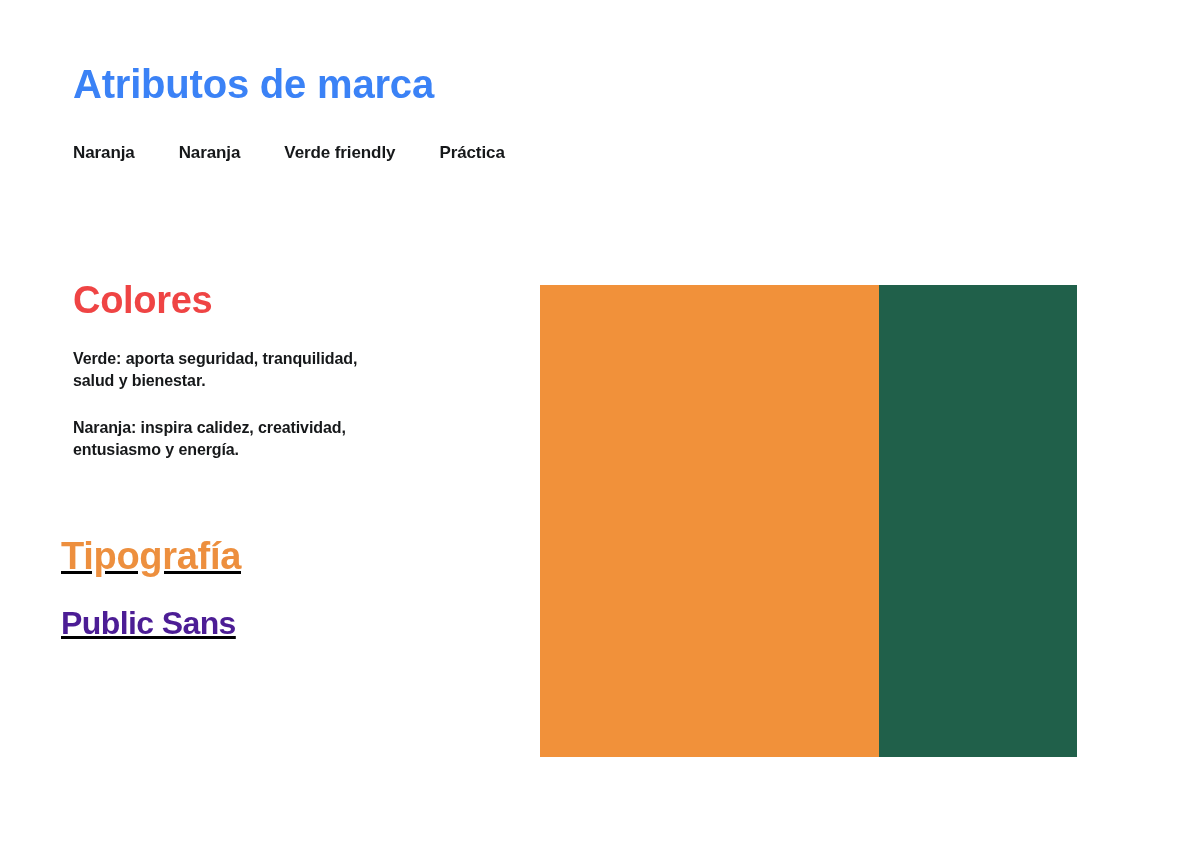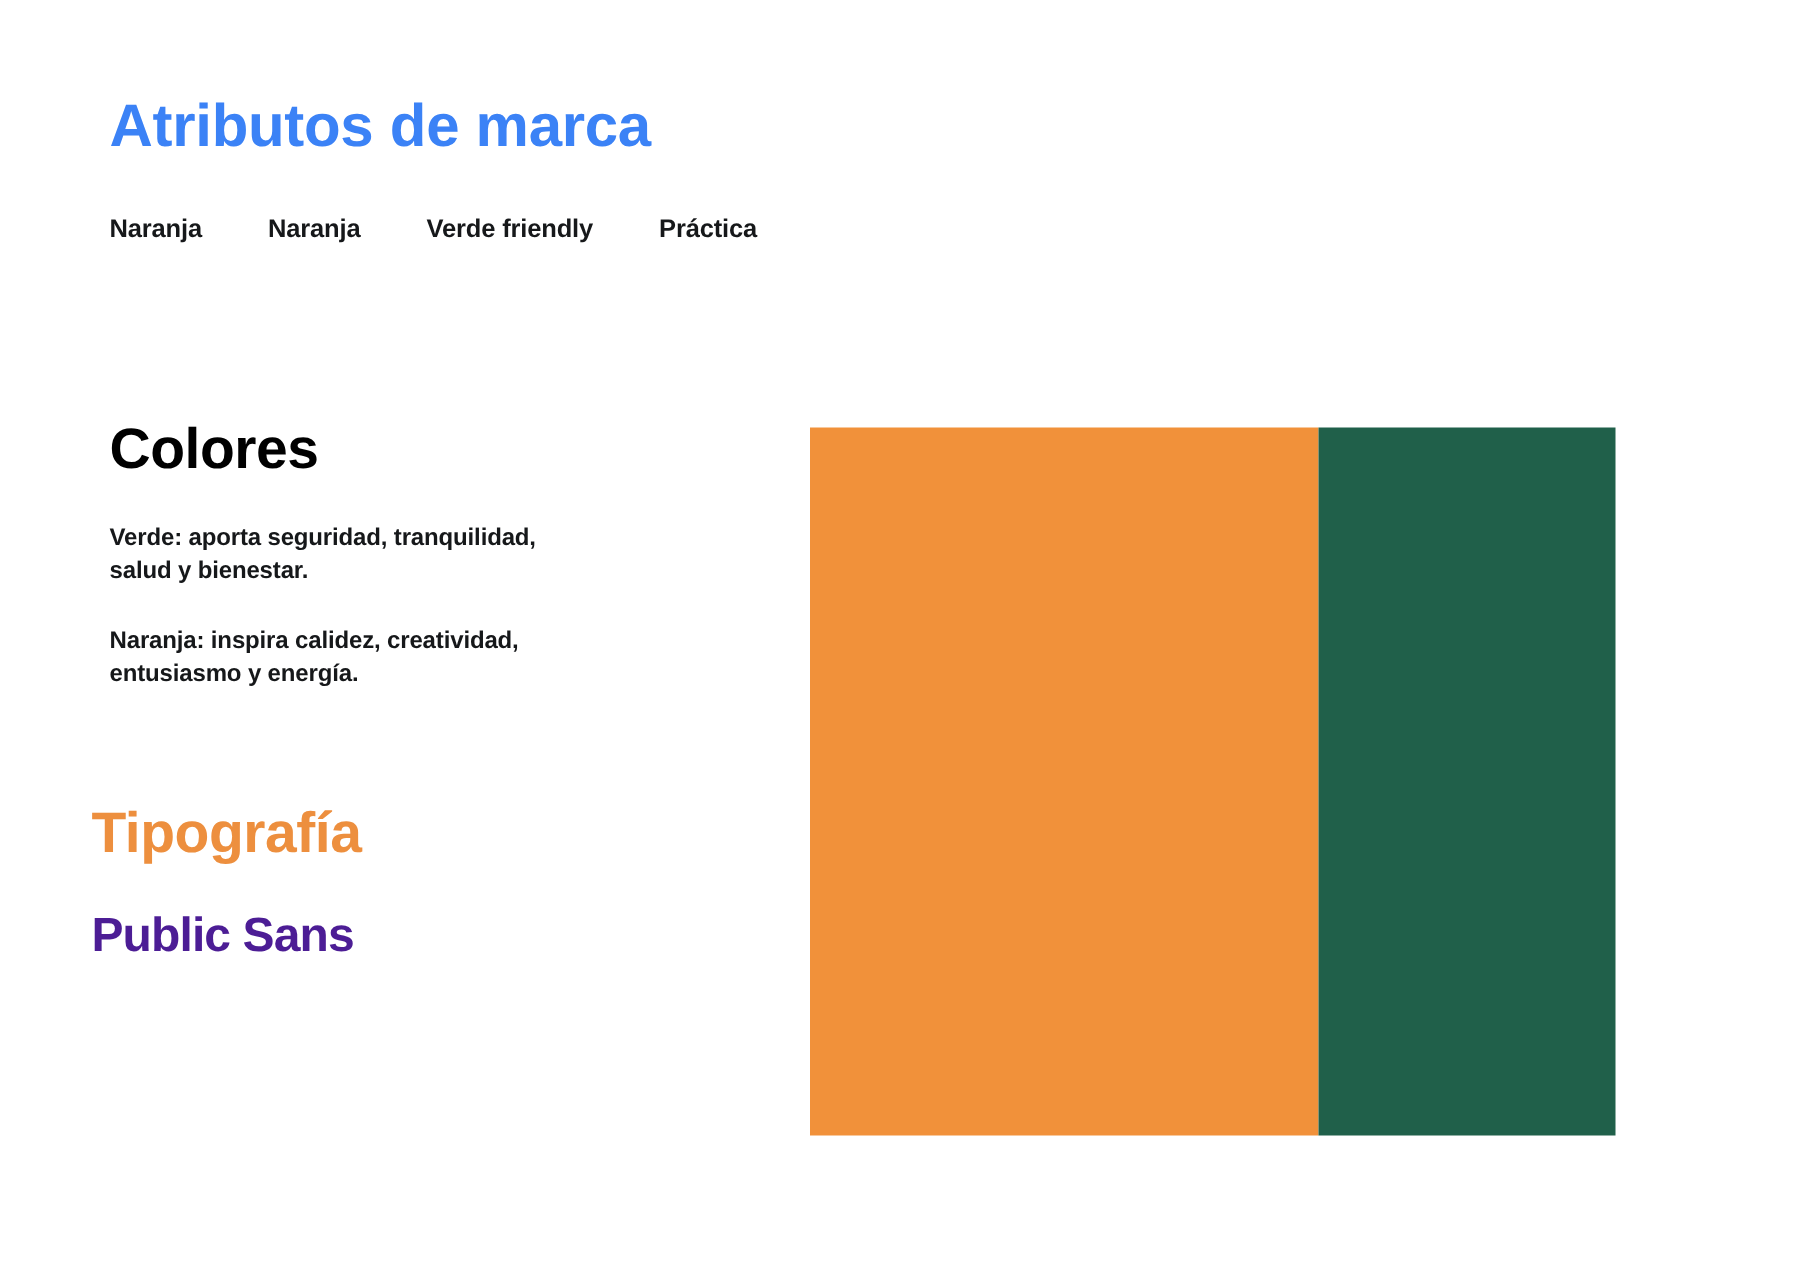--- a/index.html
+++ b/index.html
@@ -85,20 +85,21 @@
   .color-note.second {
     margin-top: 25px;
   }
 
   
   .typography-block {
     position: absolute;
     left: 61px;
     top: 535px;
     width: 420px;
+    text-decoration: underline;
   }
   .typeface-name {
     font-size: 32px;
     font-weight: 700;
     color: #4c1d95;
     letter-spacing: -0.6px;
     line-height: 1.15;
     margin: 0;
     margin-top: 26px;
   }
@@ -142,21 +143,21 @@
     <h1 class="section-title-xl" style="color: #3b82f6;">Atributos de marca</h1>
     <div class="attributes-row">
       <span class="attribute-chip">Naranja</span>
       <span class="attribute-chip">Naranja</span>
       <span class="attribute-chip">Verde friendly</span>
       <span class="attribute-chip">Práctica</span>
     </div>
   </section>
 
   <section class="colors-block">
-    <h2 class="section-title-lg" style="color: #000000;">Colores</h2>
+    <h2 class="section-title-lg" style="color: #ef4444;">Colores</h2>
     <p class="color-note second">Verde: aporta seguridad, tranquilidad,
 salud  y bienestar.</p>
     <p class="color-note first">Naranja: inspira calidez, creatividad,
 entusiasmo y energía.</p>
   </section>
 
   <section class="typography-block">
     <h2 class="section-title-lg" style="color: rgb(237, 143, 62);">Tipografía</h2>
     <div class="typeface-name">Public Sans</div>
   </section>

